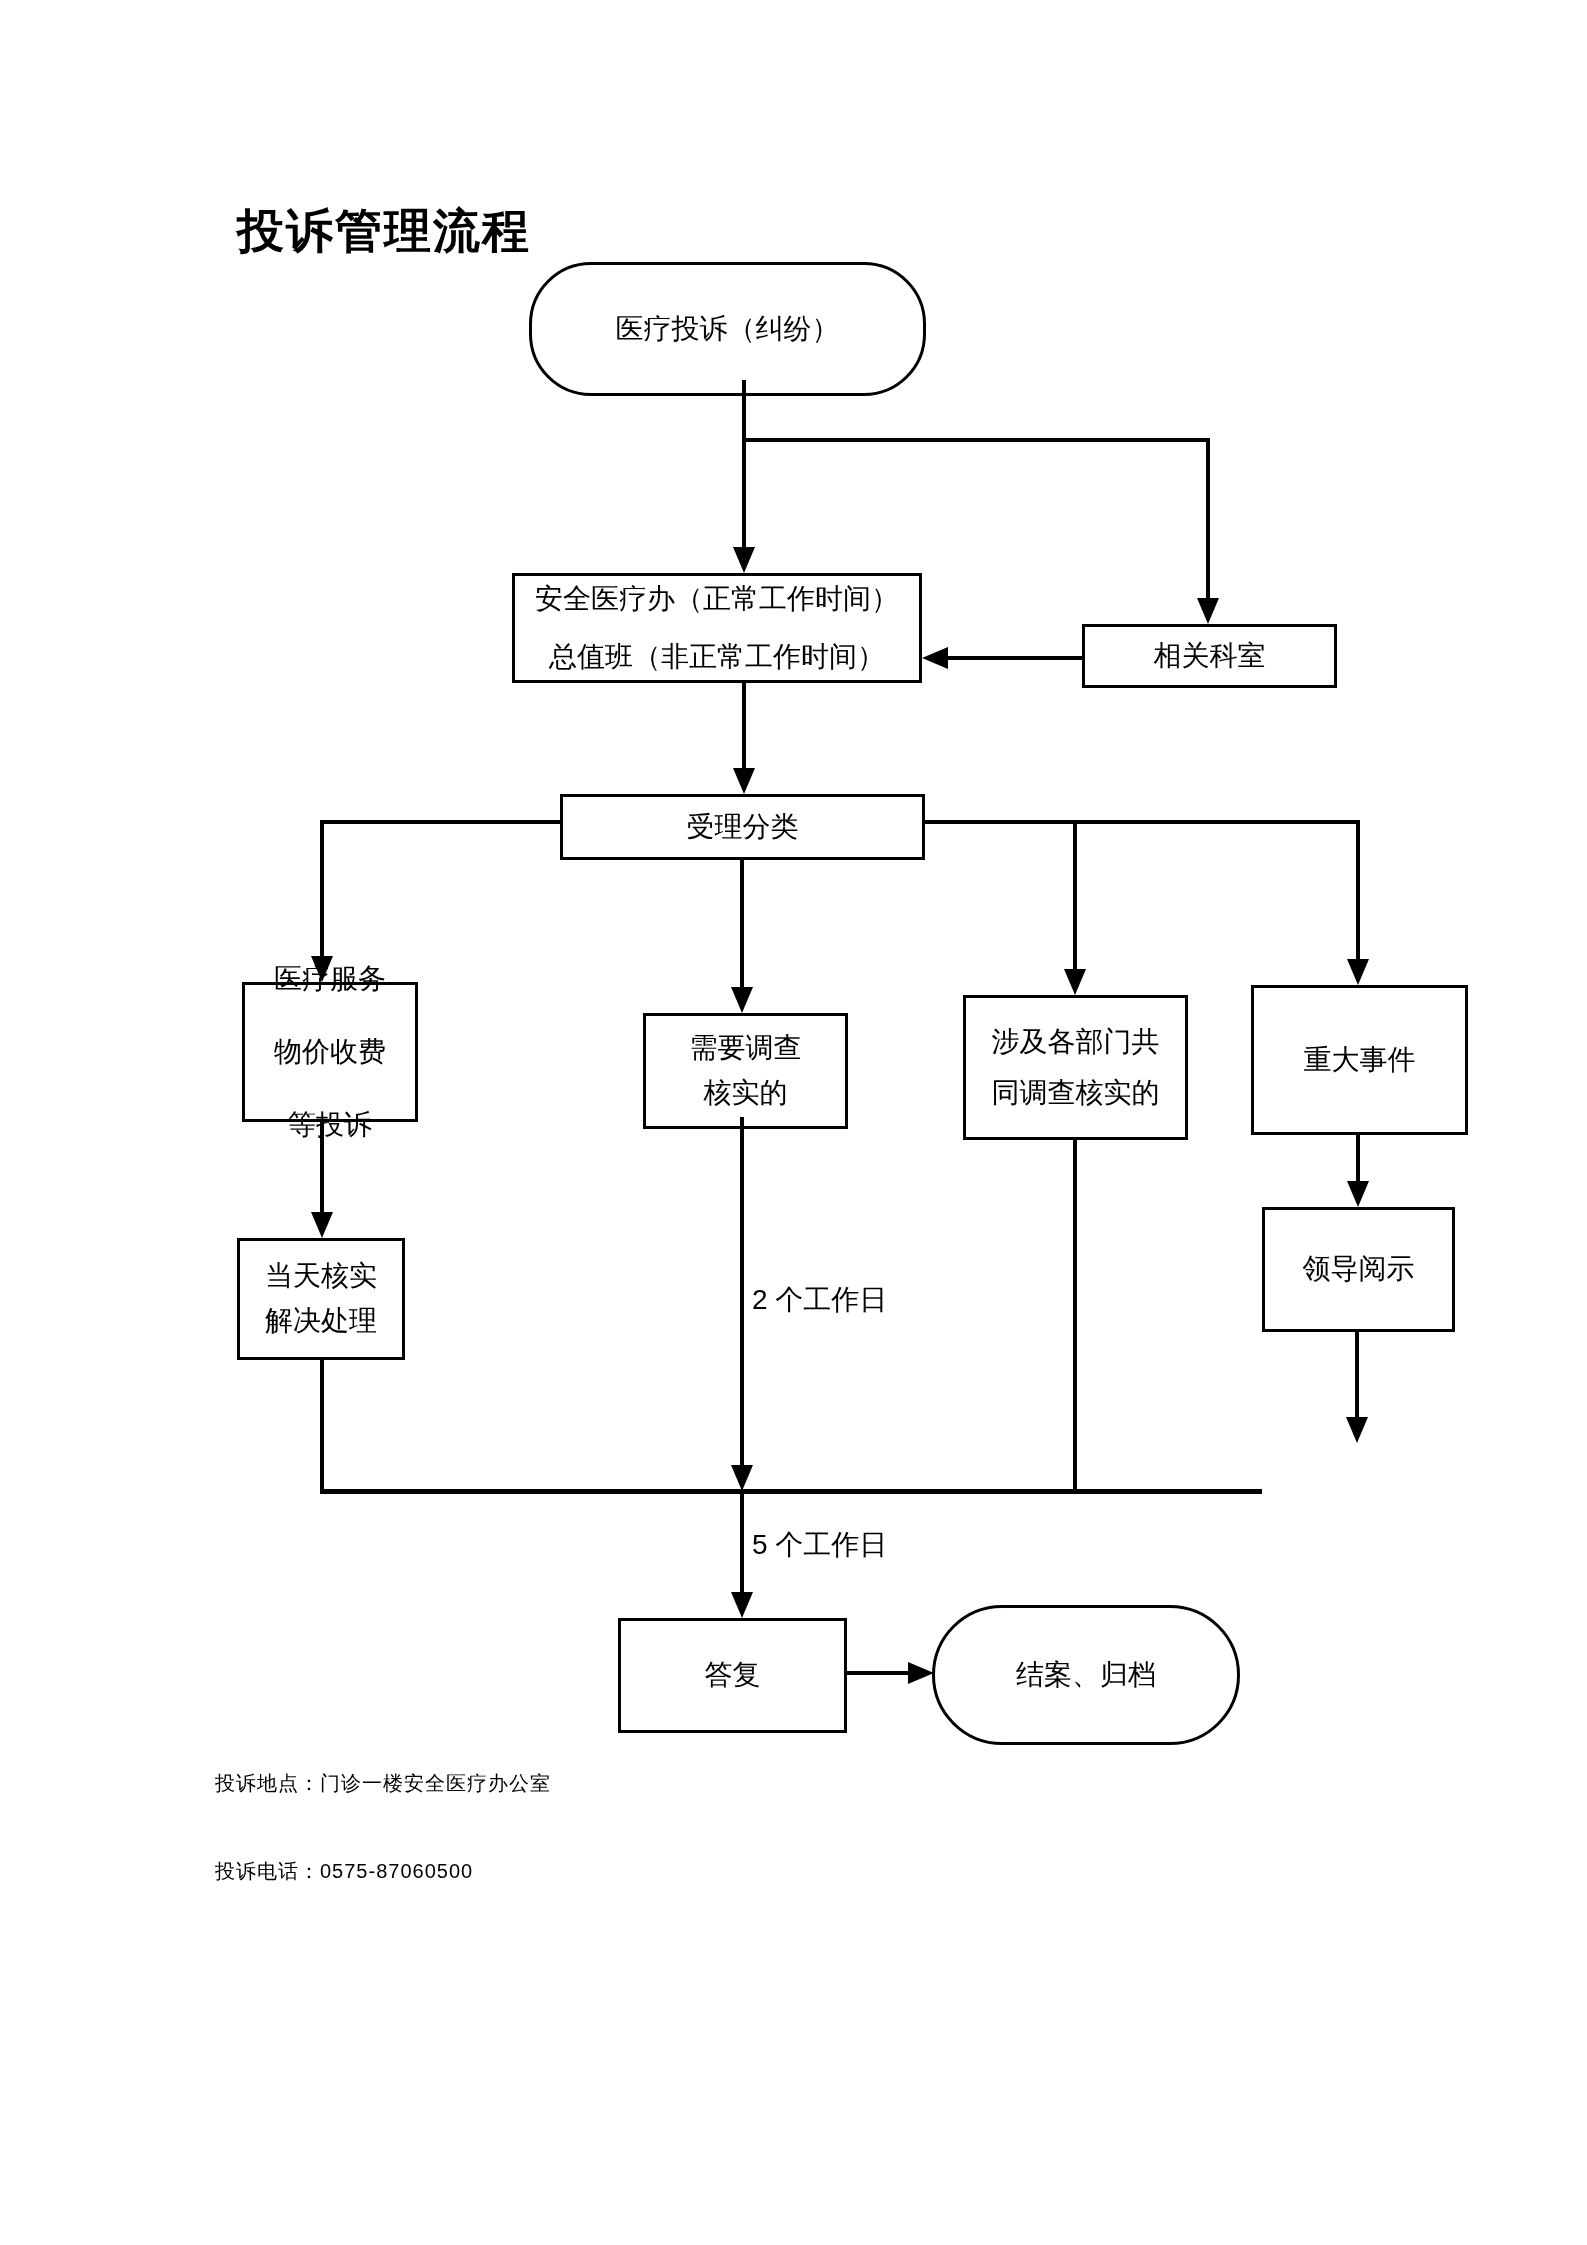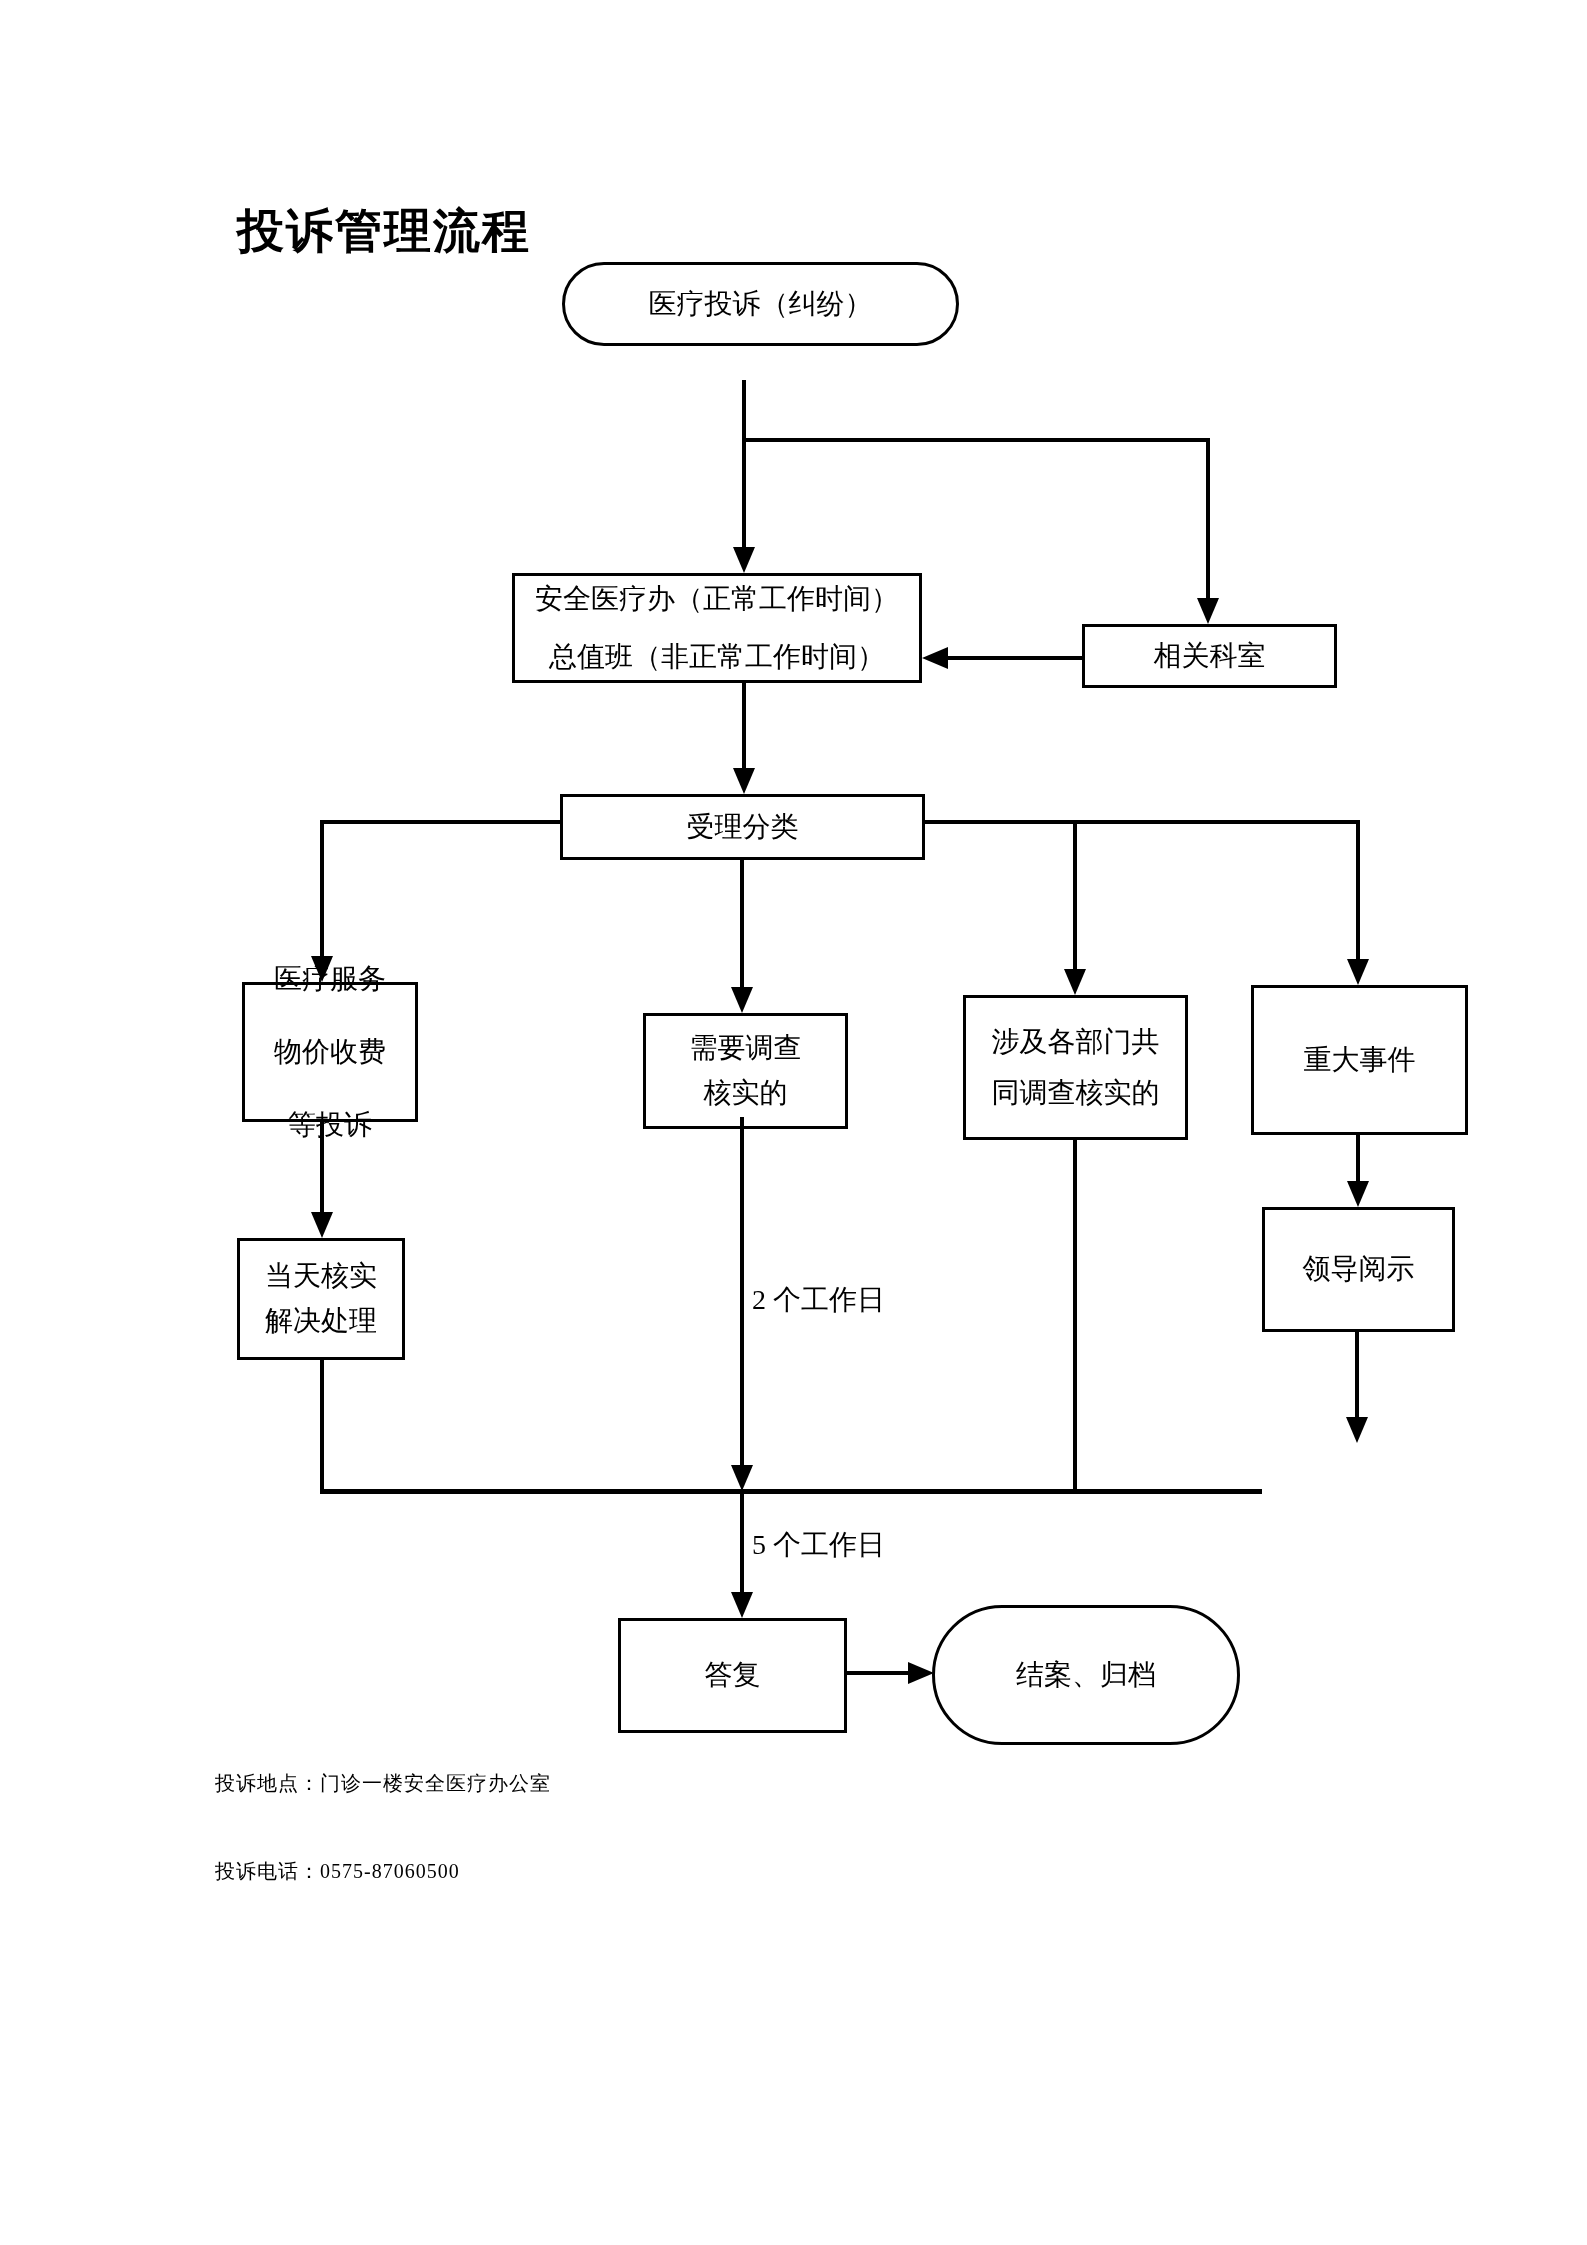--- a/index.html
+++ b/index.html
@@ -1,18 +1,18 @@
 <!DOCTYPE html>
 <html><head>
 <meta charset="utf-8">
 <style>
   html,body{margin:0;padding:0;background:#ffffff;}
   .page{
     position:relative;width:1587px;height:2245px;background:#ffffff;
-    font-family:Liberation Serif, serif;color:#000;
+    font-family:Liberation Sans, sans-serif;color:#000;
     overflow:hidden;
   }
   .title{
     position:absolute;font-weight:bold;font-size:47px;letter-spacing:2px;
     white-space:nowrap;
   }
   .node{
     position:absolute;box-sizing:border-box;border:3px solid #000;background:#fff;
     display:flex;flex-direction:column;justify-content:center;align-items:center;
     font-size:28px;text-align:center;line-height:1.45;white-space:nowrap;
@@ -26,21 +26,21 @@
   .flabel{position:absolute;font-size:28px;white-space:nowrap;}
   .footer-line{position:absolute;font-size:20px;letter-spacing:1px;white-space:nowrap;}
 </style>
 </head>
 <body>
 
 <div class="page">
 
   <div class="title" style="left:237px;top:200px;">投诉管理流程</div>
 
-  <div class="node terminator" style="left:562px;top:262px;width:397px;height:84px;">
+  <div class="node terminator" style="left:529px;top:262px;width:397px;height:134px;">
     <span>医疗投诉（纠纷）</span>
   </div>
 
   <div class="line" style="left:742px;top:380px;width:4px;height:170px;"></div>
   <div class="tri tri-down" style="left:733px;top:547px;"></div>
 
   <div class="line" style="left:742px;top:438px;width:468px;height:4px;"></div>
   <div class="line" style="left:1206px;top:438px;width:4px;height:162px;"></div>
   <div class="tri tri-down" style="left:1197px;top:598px;"></div>
 

